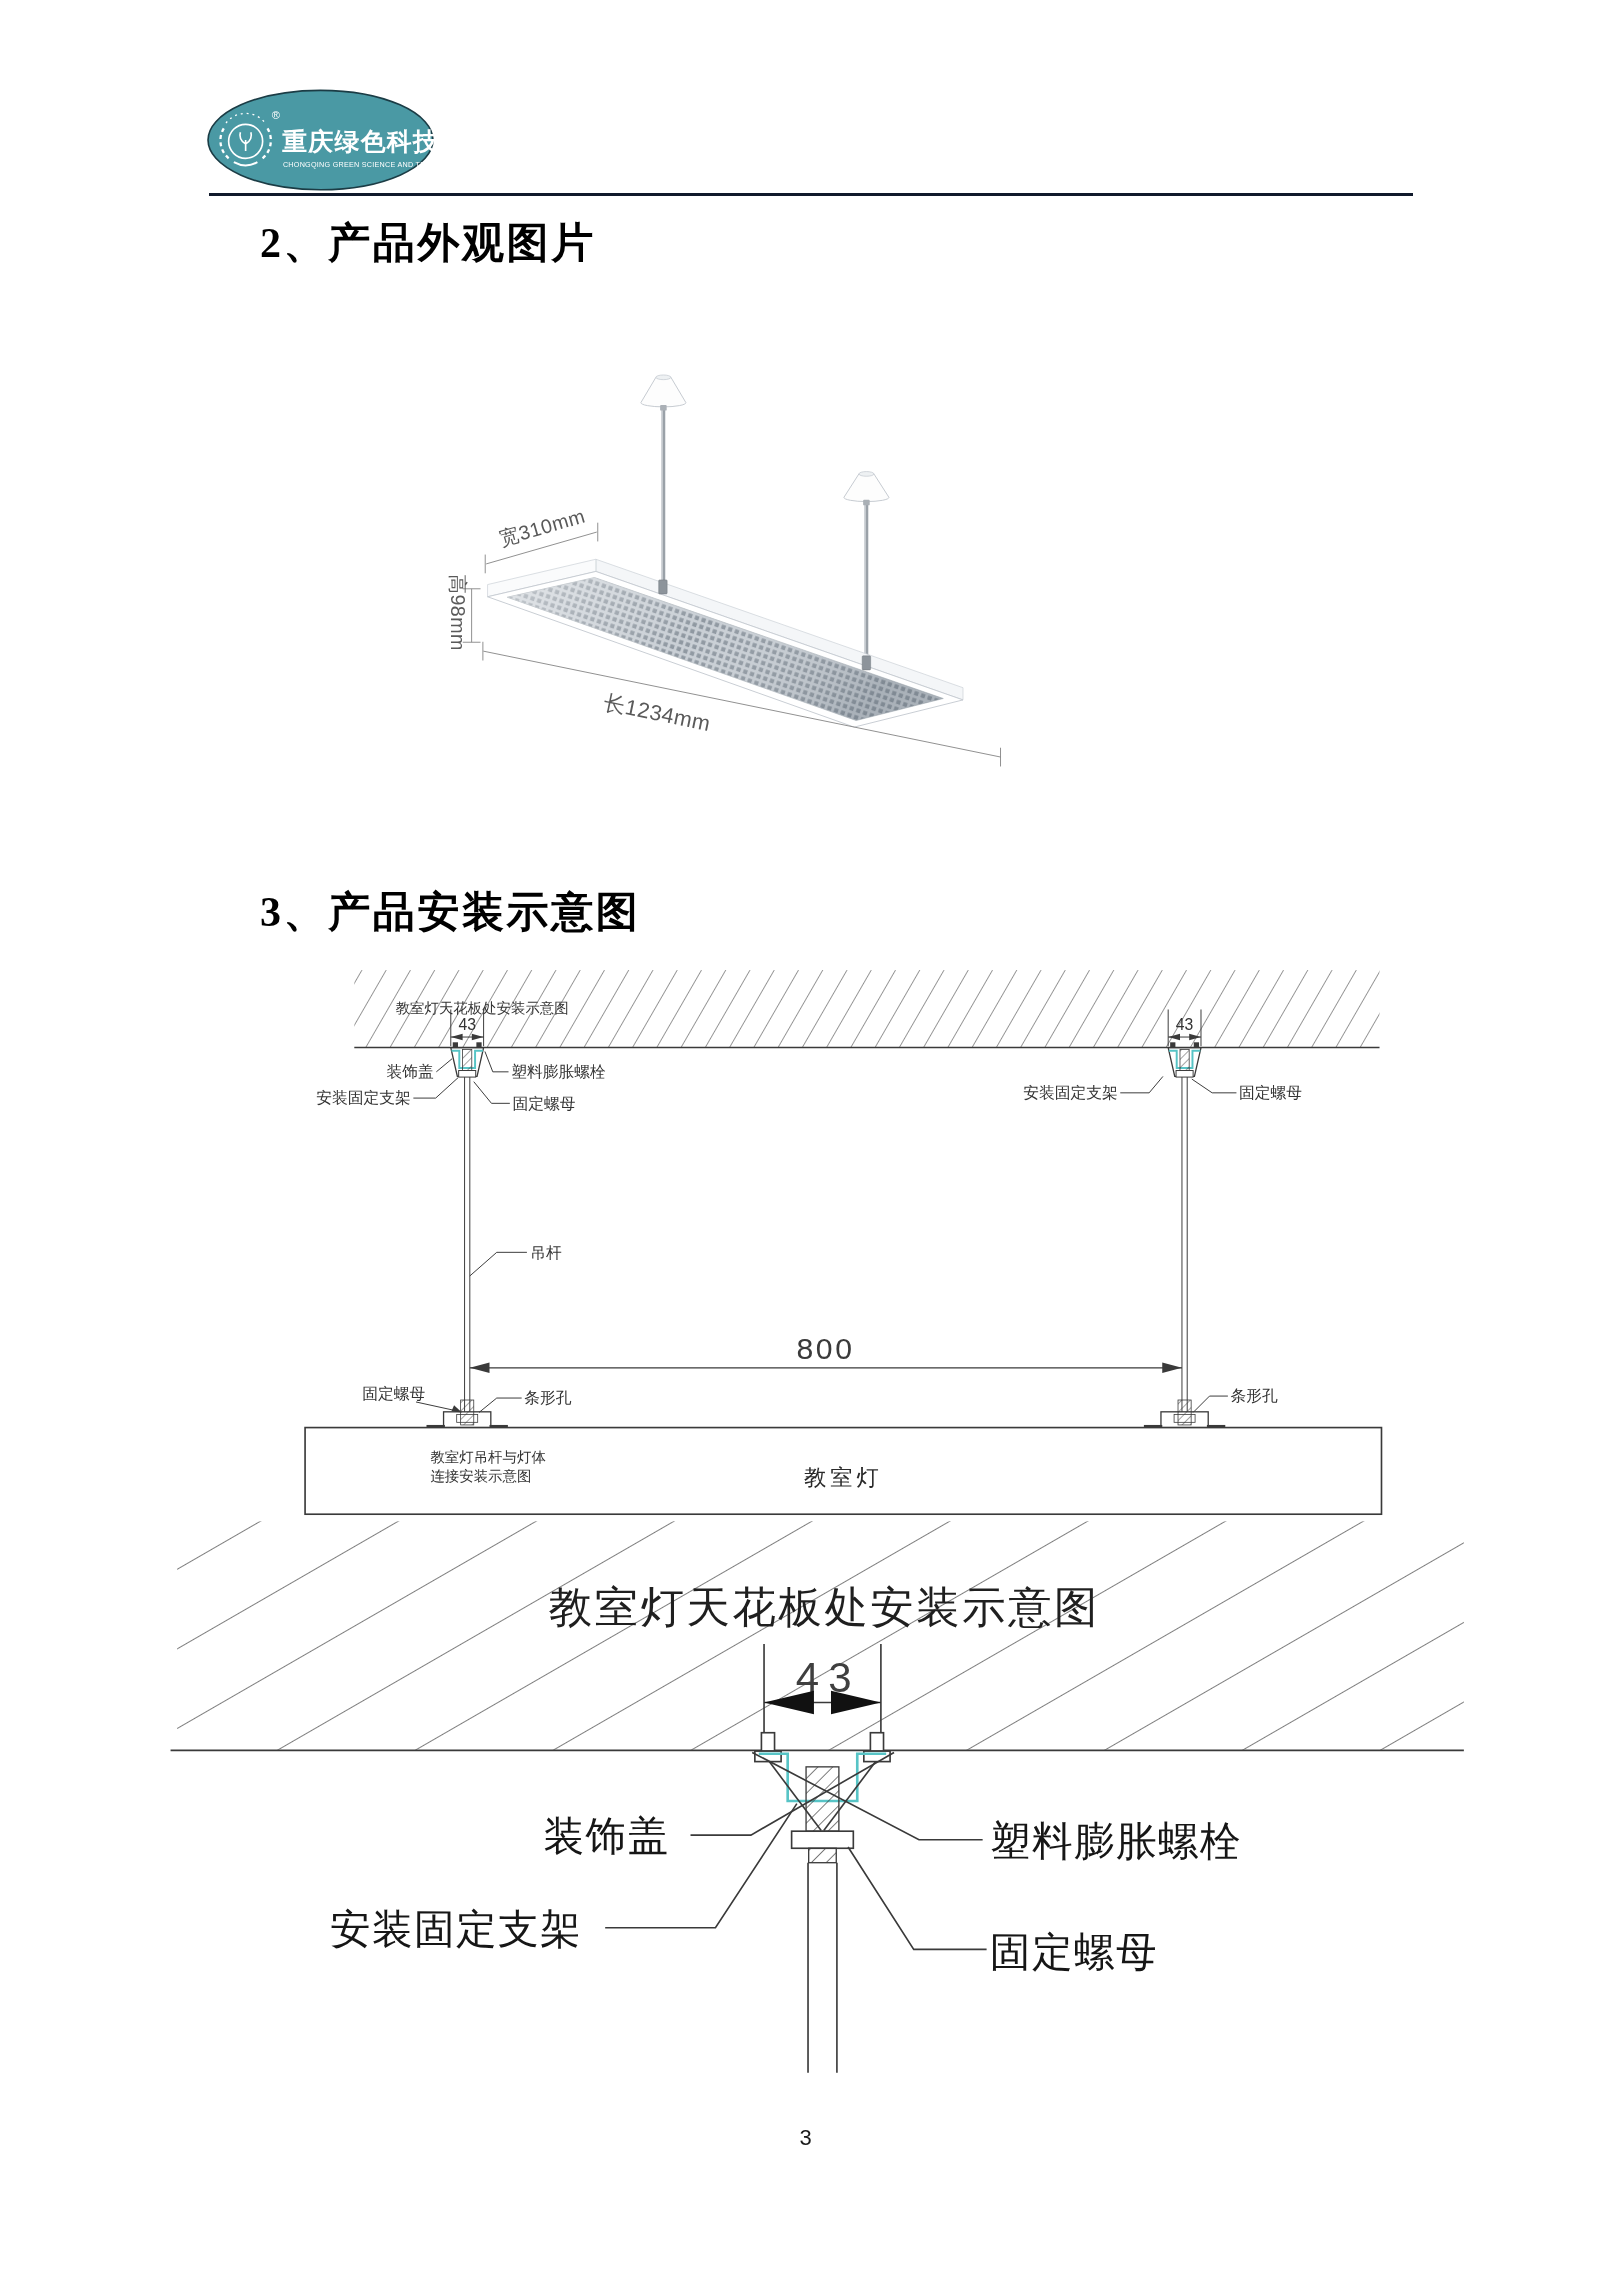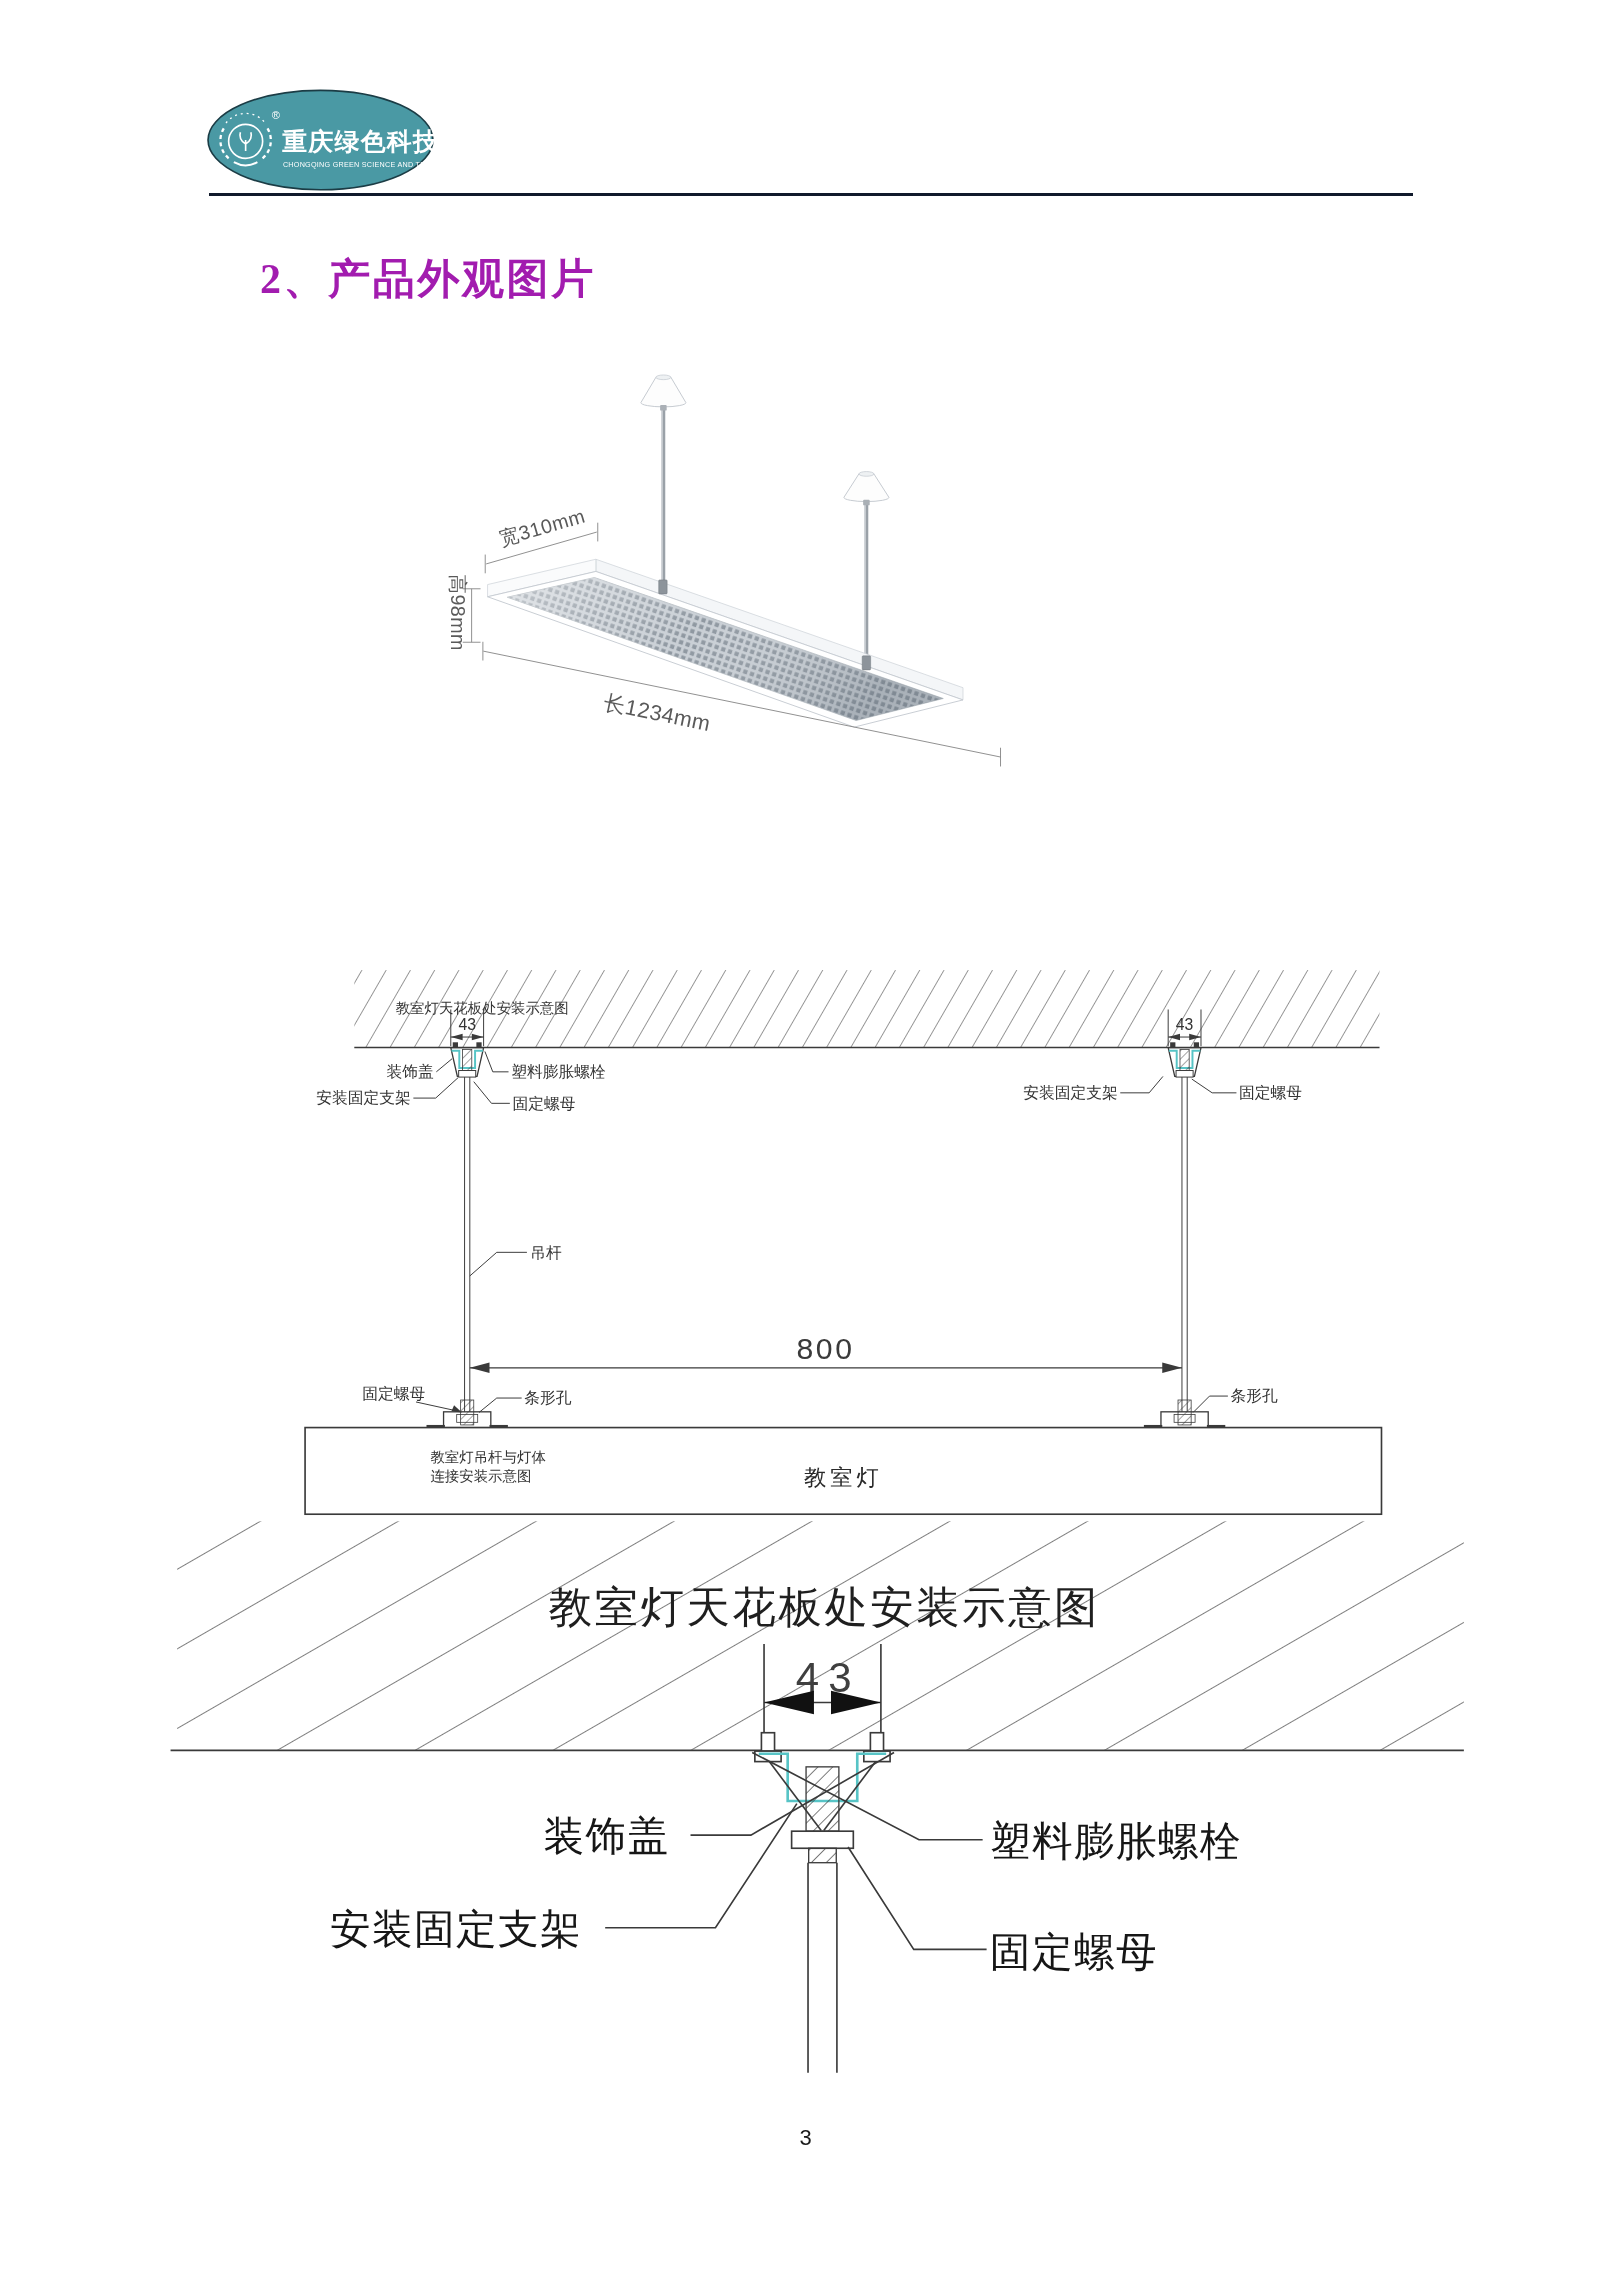--- a/index.html
+++ b/index.html
@@ -1,21 +1,21 @@
 <!DOCTYPE html>
 <html style="font-size:10.5px"><head>
 <meta charset="utf-8">
 <style>
   html,body{margin:0;padding:0;background:#e8e8e8;}
   .page{position:relative;width:1621px;height:2295px;background:#ffffff;overflow:hidden;
         font-family:"Liberation Sans",sans-serif;}
   .abs{position:absolute;}
   .divider{position:absolute;left:209px;top:193px;width:1204px;height:3.3px;background:#10192B;}
-  .heading{position:absolute;left:260px;color:#a21caf;font-family:"Liberation Serif",serif;
-           font-weight:bold;font-size:42px;letter-spacing:2.6px;white-space:nowrap;margin-top:36px;}
+  .heading{position:absolute;left:260px;color:#000000;font-family:"Liberation Serif",serif;
+           font-weight:bold;font-size:42px;letter-spacing:2.6px;white-space:nowrap;}
   #heading-2{top:215px;}
   #heading-3{top:884px;}
   .page-num{position:absolute;left:740px;top:2125px;width:131px;text-align:center;
             font-size:22px;color:#1a1a1a;}
   
   text{font-family:"Liberation Sans",sans-serif;}
   .t22{font-size:22px;fill:#333;}
   .t24{font-size:24px;fill:#333;}
   .t34{font-size:34px;fill:#2a2a2a;letter-spacing:6px;}
   .t46{font-size:46px;fill:#3a3a3a;letter-spacing:4px;}
@@ -44,20 +44,21 @@
       <path d="M42,112 Q60,122 78,112" stroke-width="3"></path>
     </g>
     <text x="100" y="46" class="logo-reg">®</text>
     <text x="116" y="94" class="logo-cn">重庆绿色科技</text>
     <text x="117" y="120" class="logo-en">CHONGQING GREEN SCIENCE AND TECHNOLOG</text>
   </svg>
 
   <div class="divider"></div>
 
   <div class="heading" id="heading-2">2、产品外观图片</div>
+  <div class="heading" id="heading-3">3、产品安装示意图</div>
 
   <svg class="abs" style="left:368px;top:276px" width="919" height="604" viewBox="560 420 1960 920">
     <defs>
       <pattern id="gridPat" width="15" height="15" patternUnits="userSpaceOnUse" patternTransform="rotate(19)">
         <rect width="15" height="15" fill="#c9cfd5"></rect>
         <rect x="2.5" y="2.5" width="9" height="9" fill="#8f98a1"></rect>
       </pattern>
       <linearGradient id="panelShade" x1="0" y1="0" x2="1" y2="0.35">
         <stop offset="0" stop-color="#ffffff" stop-opacity="0.45"></stop>
         <stop offset="0.5" stop-color="#ffffff" stop-opacity="0"></stop>

